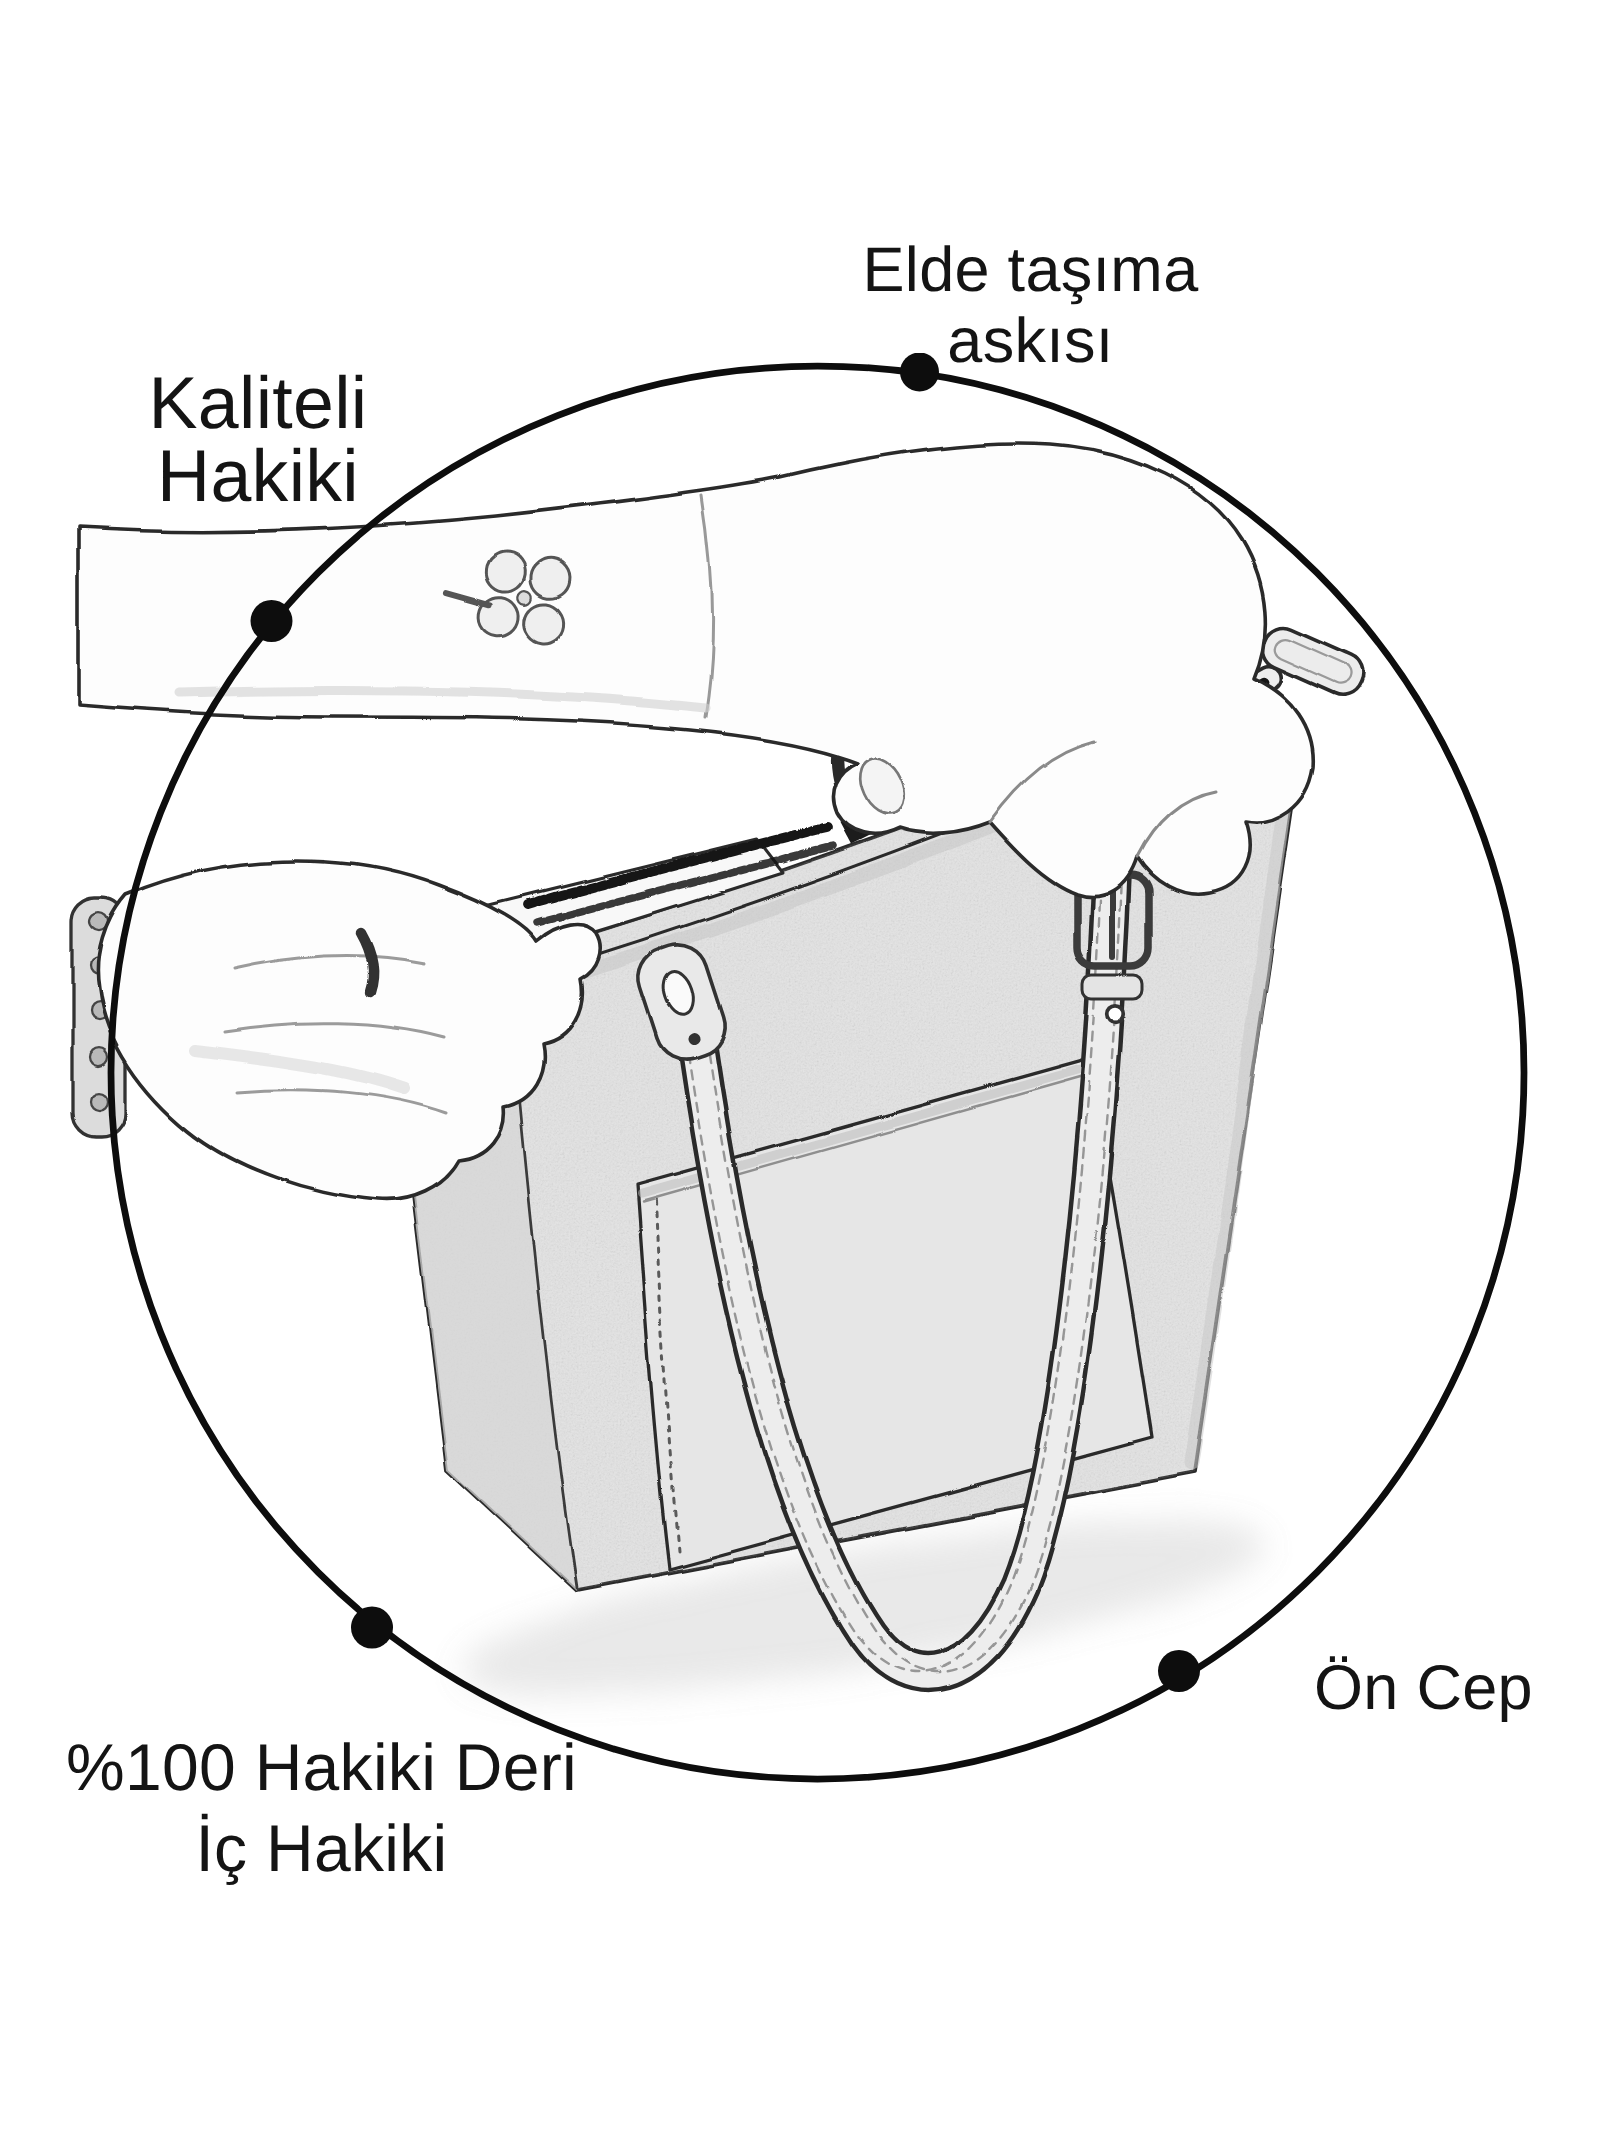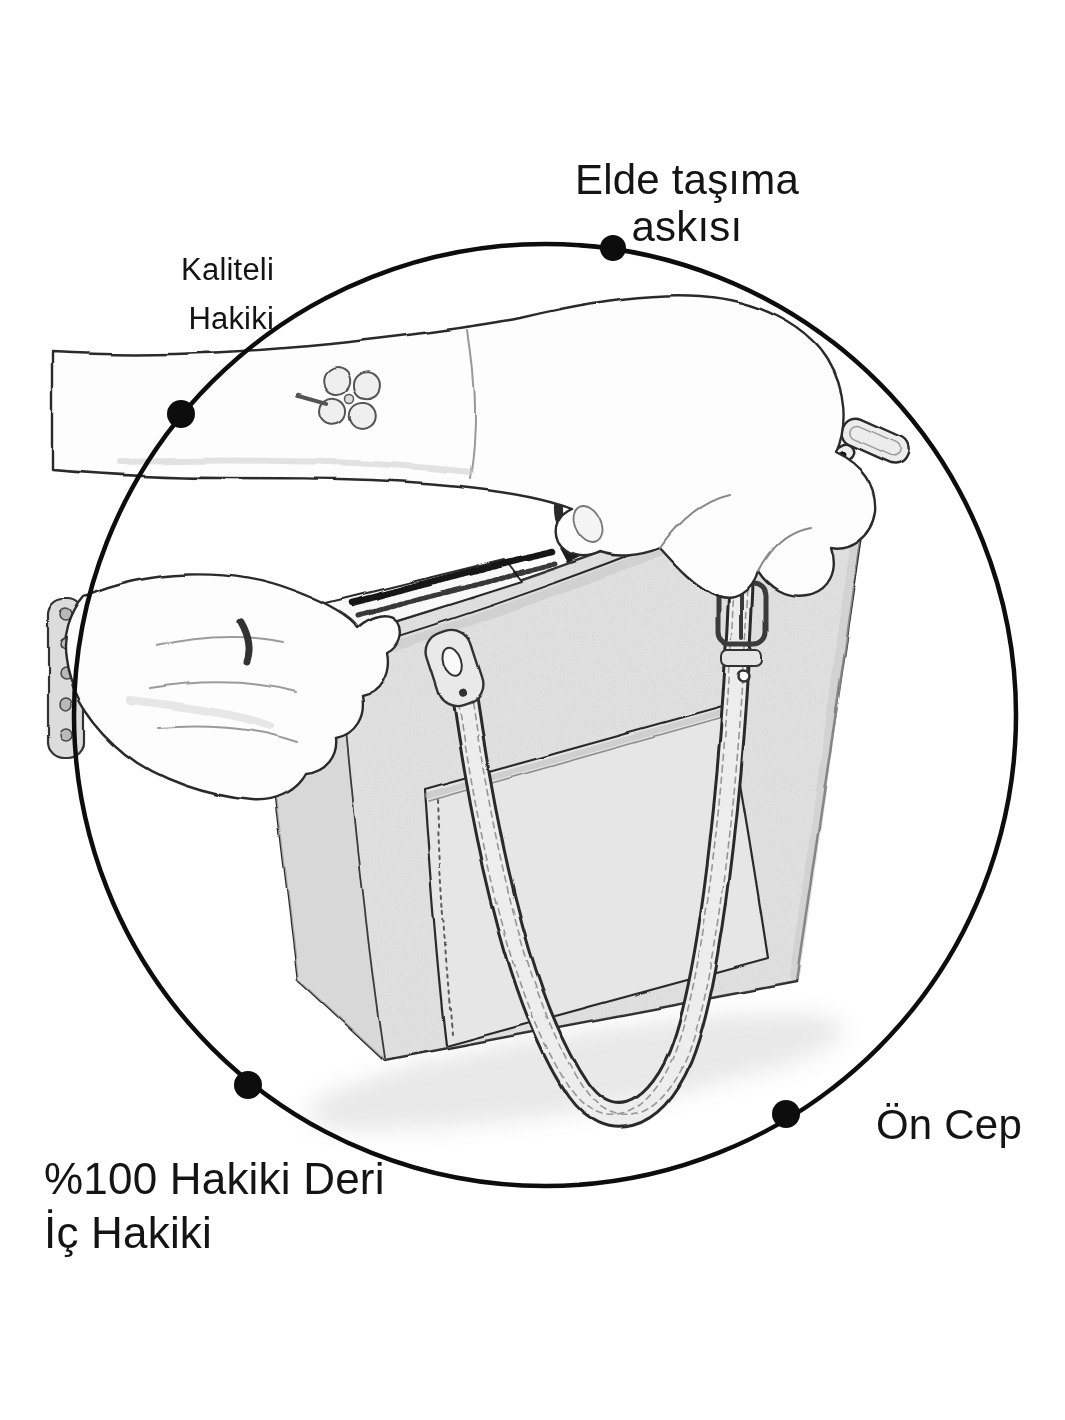--- a/index.html
+++ b/index.html
@@ -8,23 +8,23 @@
     background:var(--bg,#ffffff);
     font-family:"Liberation Sans", sans-serif;
   }
   .stage svg{position:absolute;left:0;top:0;}
   .label{
     position:absolute;color:var(--ink,#141414);
     font-family:"Liberation Sans", sans-serif;
     font-weight:400;letter-spacing:.2px;white-space:nowrap;
   }
   .label-carry{right:266px;top:156px;font-size:42px;line-height:47px;text-align:center;}
-  .label-zipper{left:70px;top:245px;width:204px;font-size:31px;line-height:49px;text-align:right;}
+  .label-zipper{left:70px;top:245px;width:204px;font-size:49px;line-height:49px;text-align:center;}
   .label-pocket{left:876px;top:1100px;font-size:42px;line-height:50px;}
-  .label-features{left:44px;top:1152px;font-size:44px;line-height:54px;text-align:left;}
+  .label-features{left:44px;top:1152px;font-size:44px;line-height:54px;text-align:center;}
 </style>
 </head>
 <body>
 
 <div class="stage">
 
   <svg width="1065" height="1420" viewBox="0 0 1065 1420">
     <defs>
       <filter id="soft" x="-60%" y="-60%" width="220%" height="220%">
         <feGaussianBlur stdDeviation="11"></feGaussianBlur>

